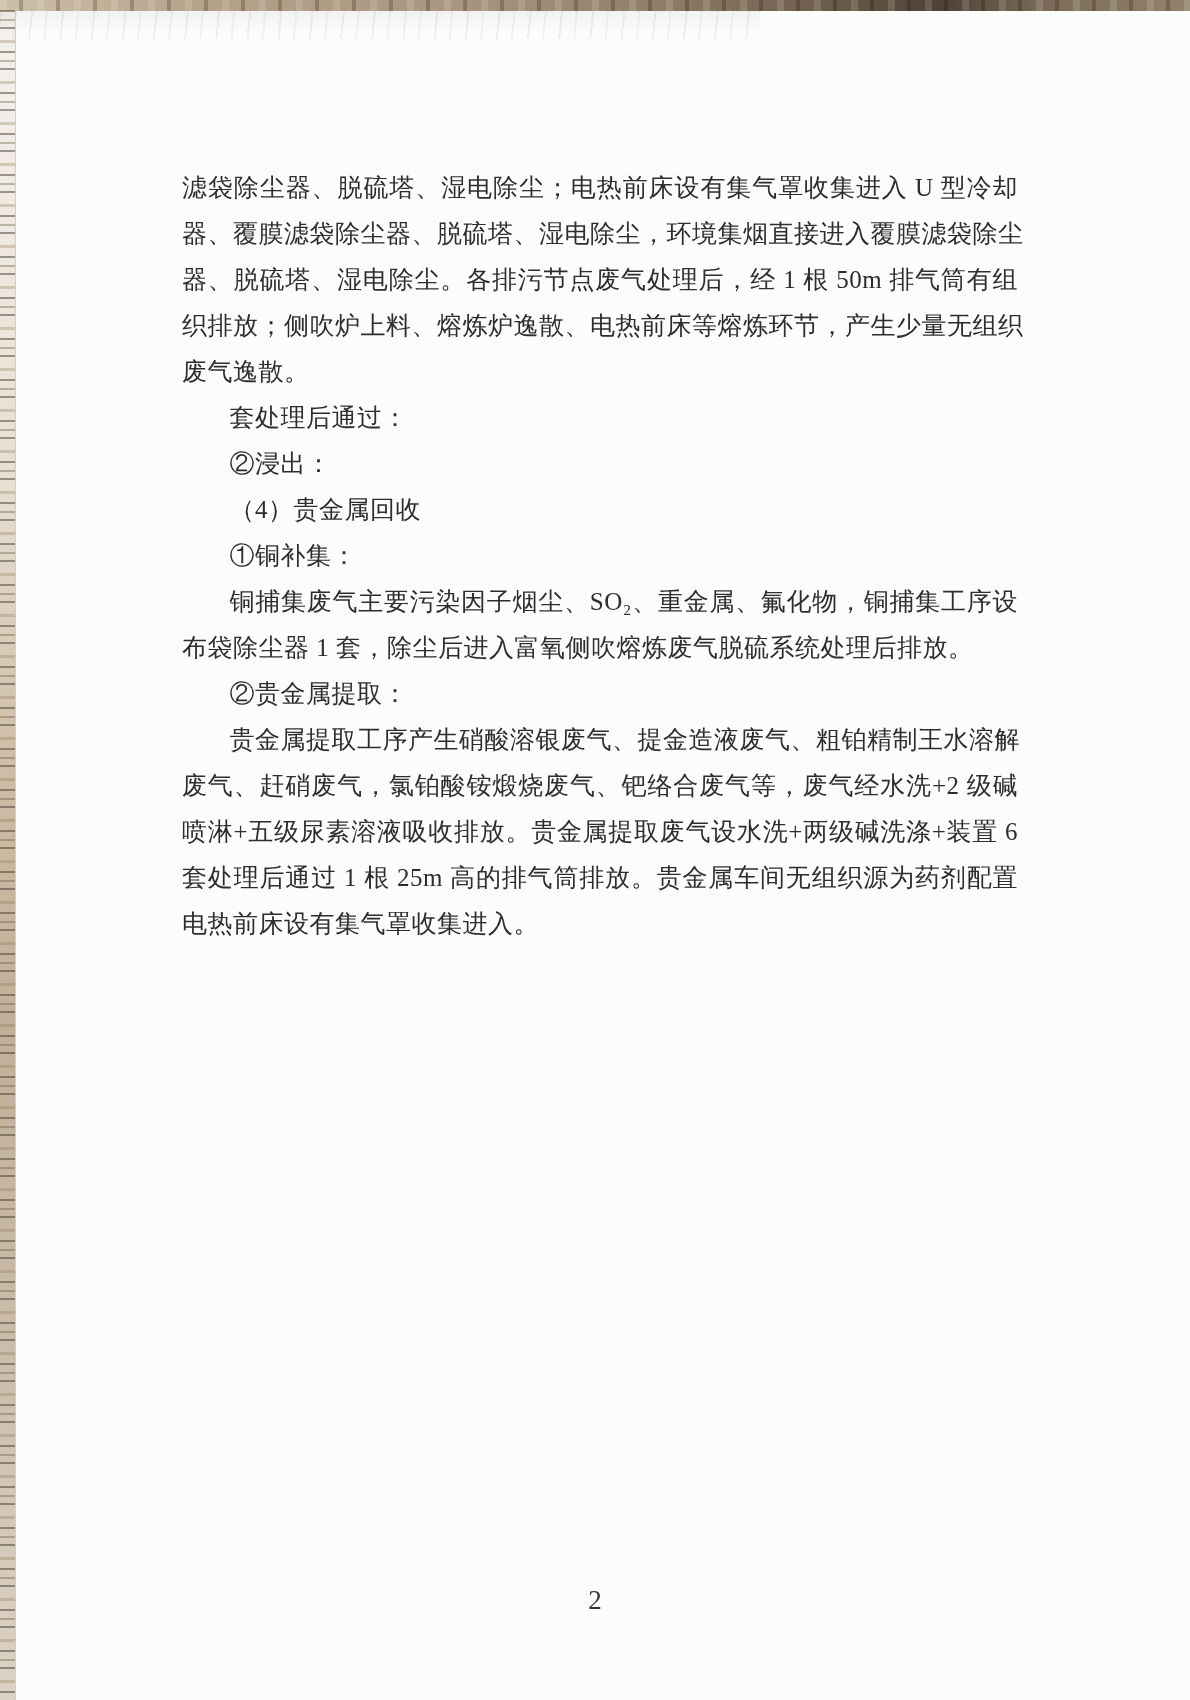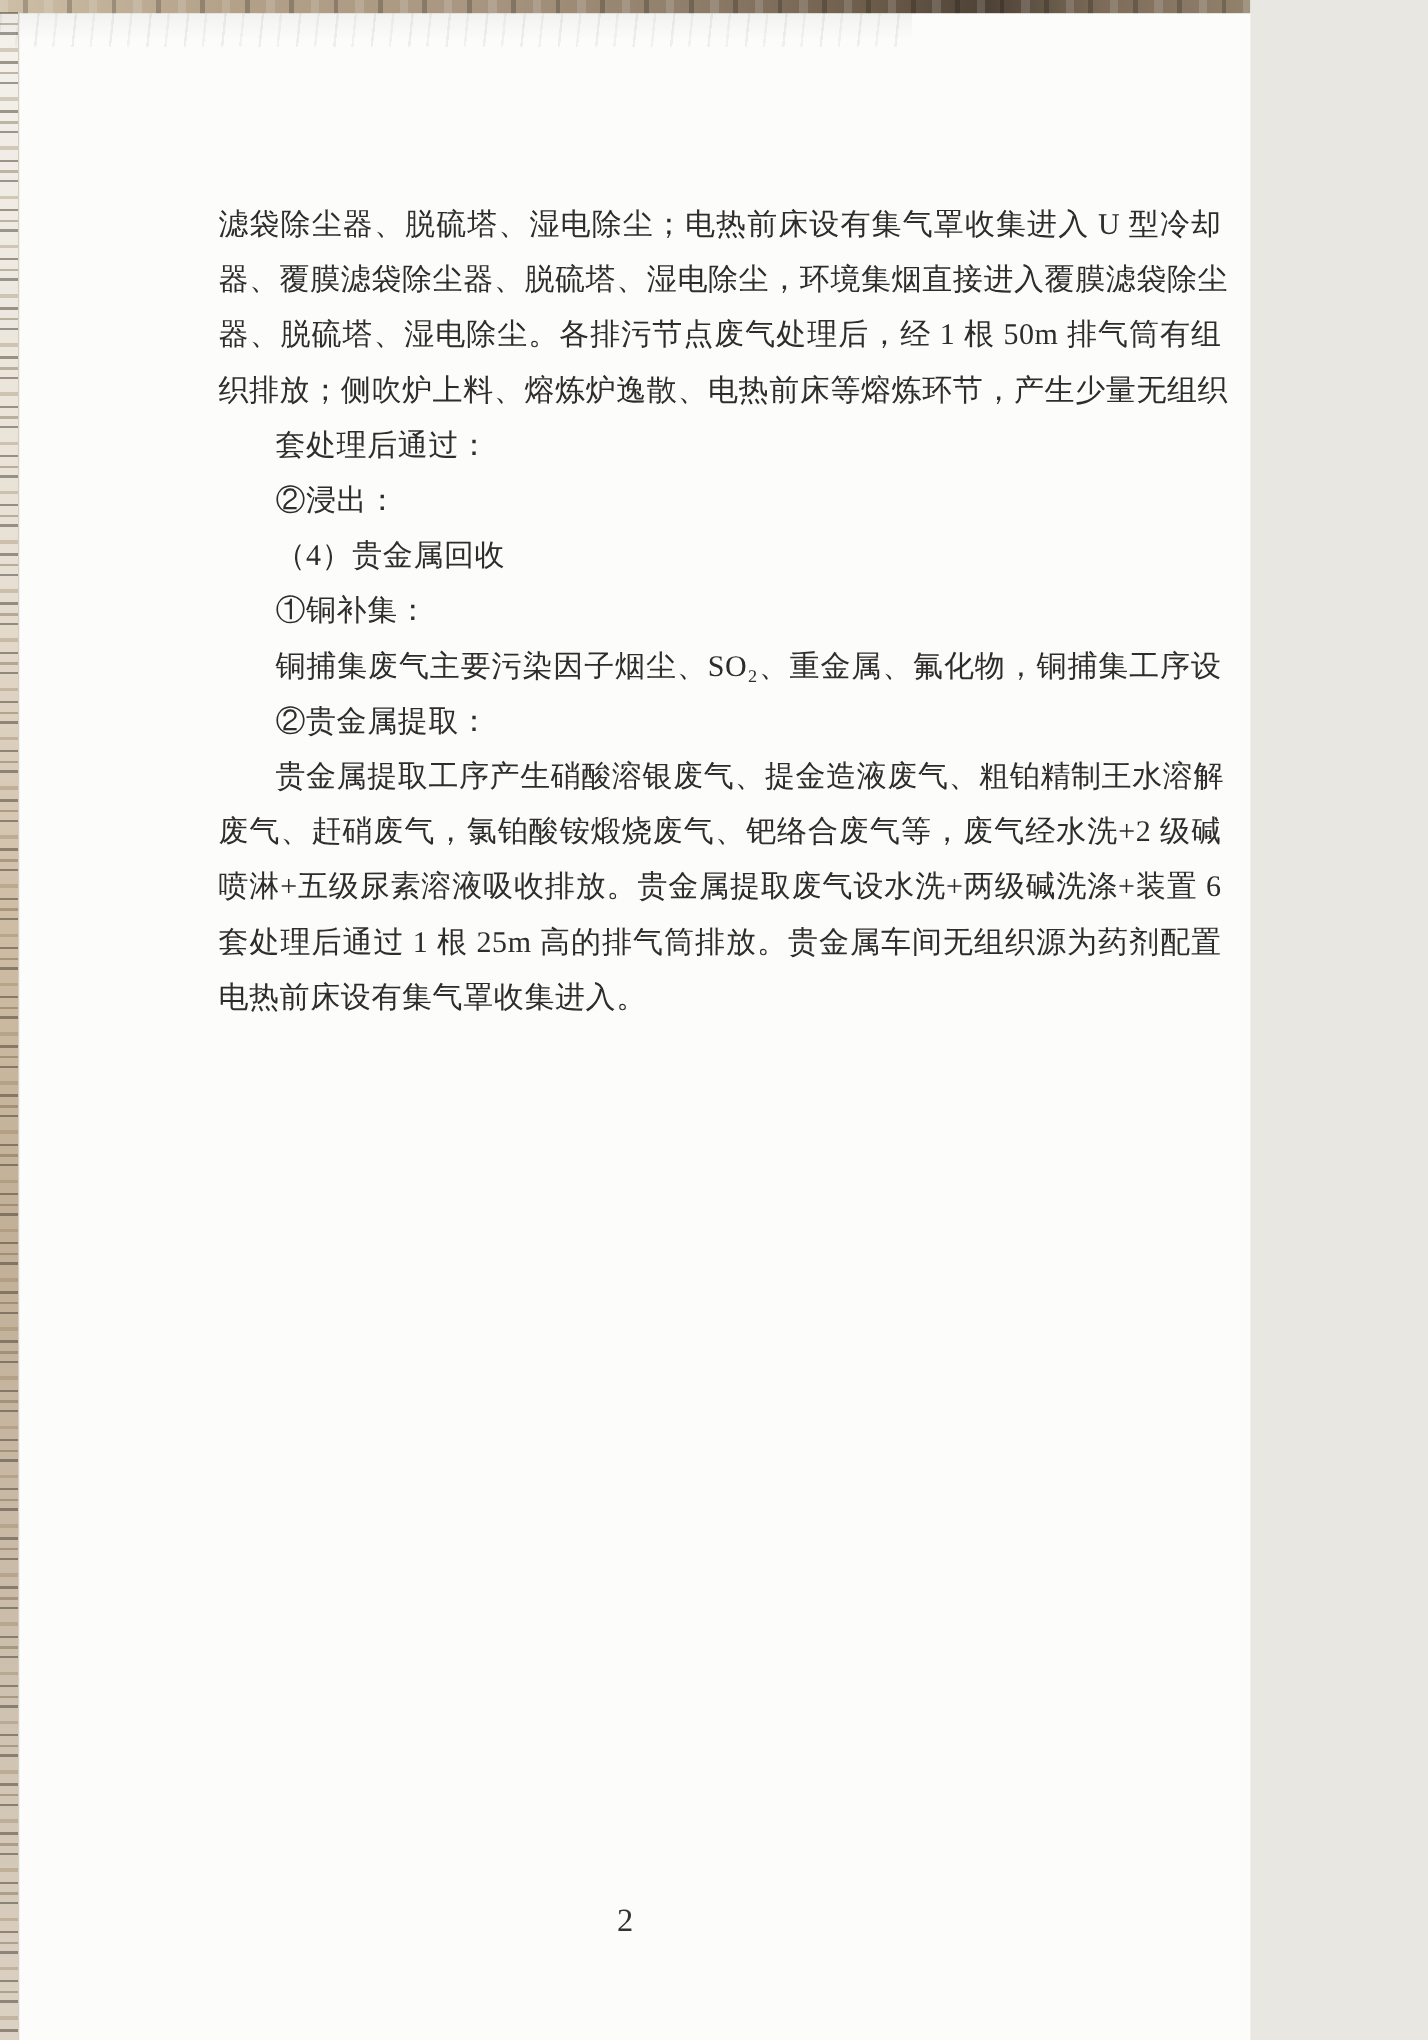--- a/index.html
+++ b/index.html
@@ -3,21 +3,21 @@
 <meta charset="utf-8">
 <style>
   html,body{margin:0;padding:0;}
   body{
     width:1190px;height:1700px;
     background:#e9e7e2;
     font-family:"Liberation Serif","DejaVu Serif",serif;
   }
   .page{
     position:relative;
-    width:1042px;height:1700px;
+    width:1190px;height:1700px;
     background:#fcfcfa;
     overflow:hidden;
   }
   
   .top-strip{
     position:absolute;top:0;left:0;right:0;height:11px;
     background:
       repeating-linear-gradient(to right,
         rgba(255,255,255,.14) 0 7px, transparent 7px 19px,
         rgba(0,0,0,.20) 19px 23px, transparent 23px 37px),
@@ -79,35 +79,37 @@
   <div class="top-strip"></div>
   <div class="top-smudge"></div>
   <div class="left-strip"></div>
 
   <div class="content">
       <div class="para">
         <div class="line stretch">滤袋除尘器、脱硫塔、湿电除尘；电热前床设有集气罩收集进入 U 型冷却</div>
         <div class="line stretch">器、覆膜滤袋除尘器、脱硫塔、湿电除尘，环境集烟直接进入覆膜滤袋除尘</div>
         <div class="line stretch">器、脱硫塔、湿电除尘。各排污节点废气处理后，经 1 根 50m 排气筒有组</div>
         <div class="line stretch">织排放；侧吹炉上料、熔炼炉逸散、电热前床等熔炼环节，产生少量无组织</div>
+        <div class="line">废气逸散。</div>
       </div>
       <div class="para">
         <div class="line indent">套处理后通过：</div>
       </div>
       <div class="para">
         <div class="line indent">②浸出：</div>
       </div>
       <div class="para">
         <div class="line indent">（4）贵金属回收</div>
       </div>
       <div class="para">
         <div class="line indent">①铜补集：</div>
       </div>
       <div class="para">
         <div class="line indent stretch">铜捕集废气主要污染因子烟尘、SO₂、重金属、氟化物，铜捕集工序设</div>
+        <div class="line">布袋除尘器 1 套，除尘后进入富氧侧吹熔炼废气脱硫系统处理后排放。</div>
       </div>
       <div class="para">
         <div class="line indent">②贵金属提取：</div>
       </div>
       <div class="para">
         <div class="line indent stretch">贵金属提取工序产生硝酸溶银废气、提金造液废气、粗铂精制王水溶解</div>
         <div class="line stretch">废气、赶硝废气，氯铂酸铵煅烧废气、钯络合废气等，废气经水洗+2 级碱</div>
         <div class="line stretch">喷淋+五级尿素溶液吸收排放。贵金属提取废气设水洗+两级碱洗涤+装置 6</div>
         <div class="line stretch">套处理后通过 1 根 25m 高的排气筒排放。贵金属车间无组织源为药剂配置</div>
         <div class="line">电热前床设有集气罩收集进入。</div>

